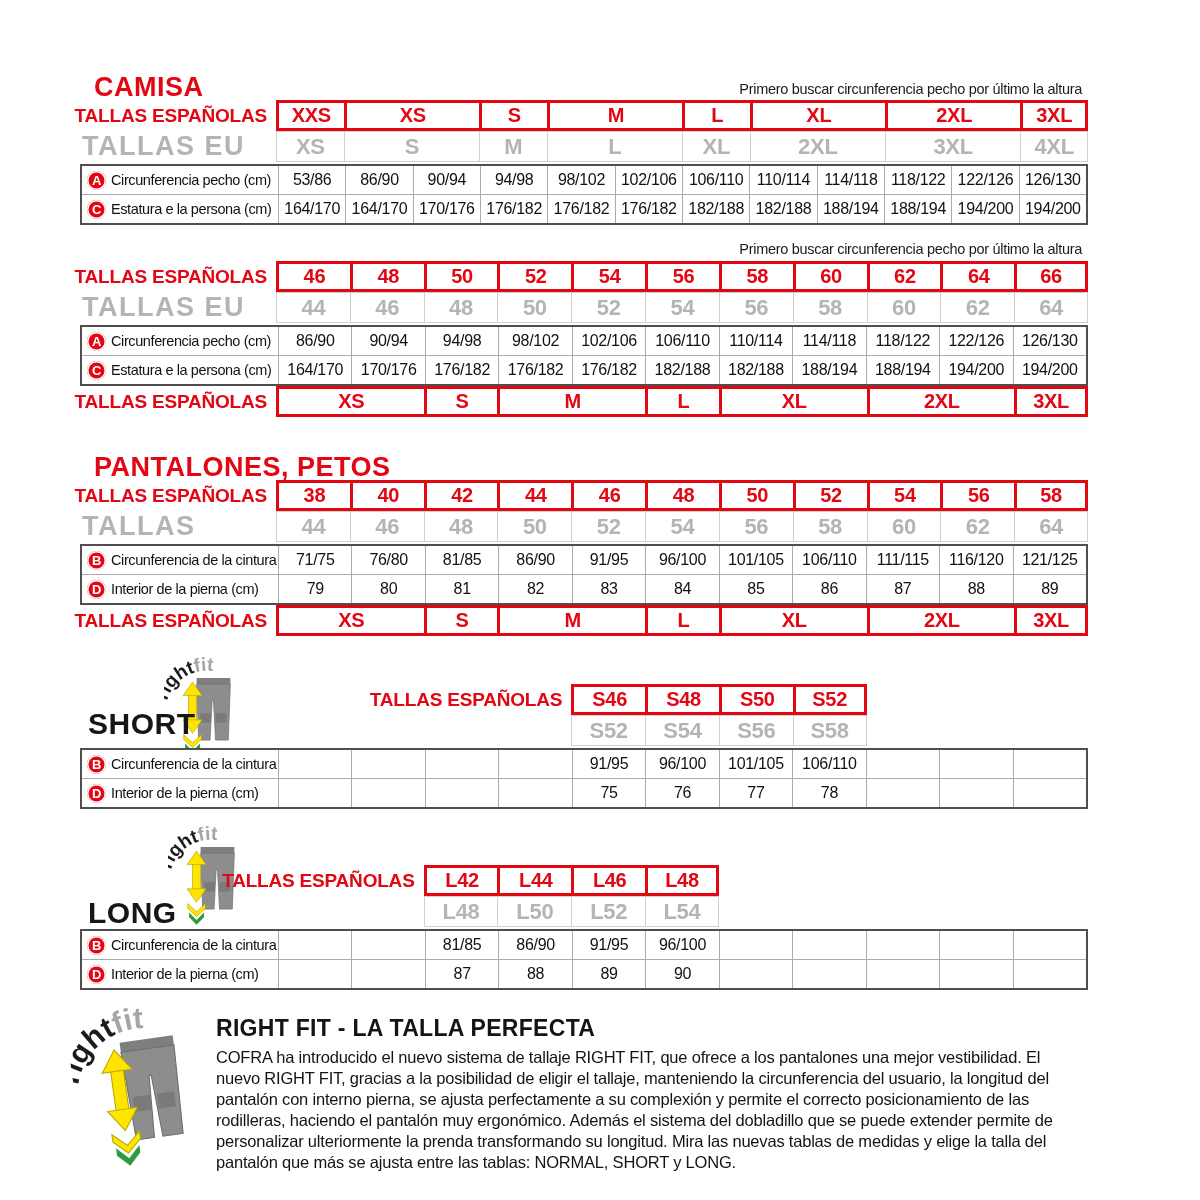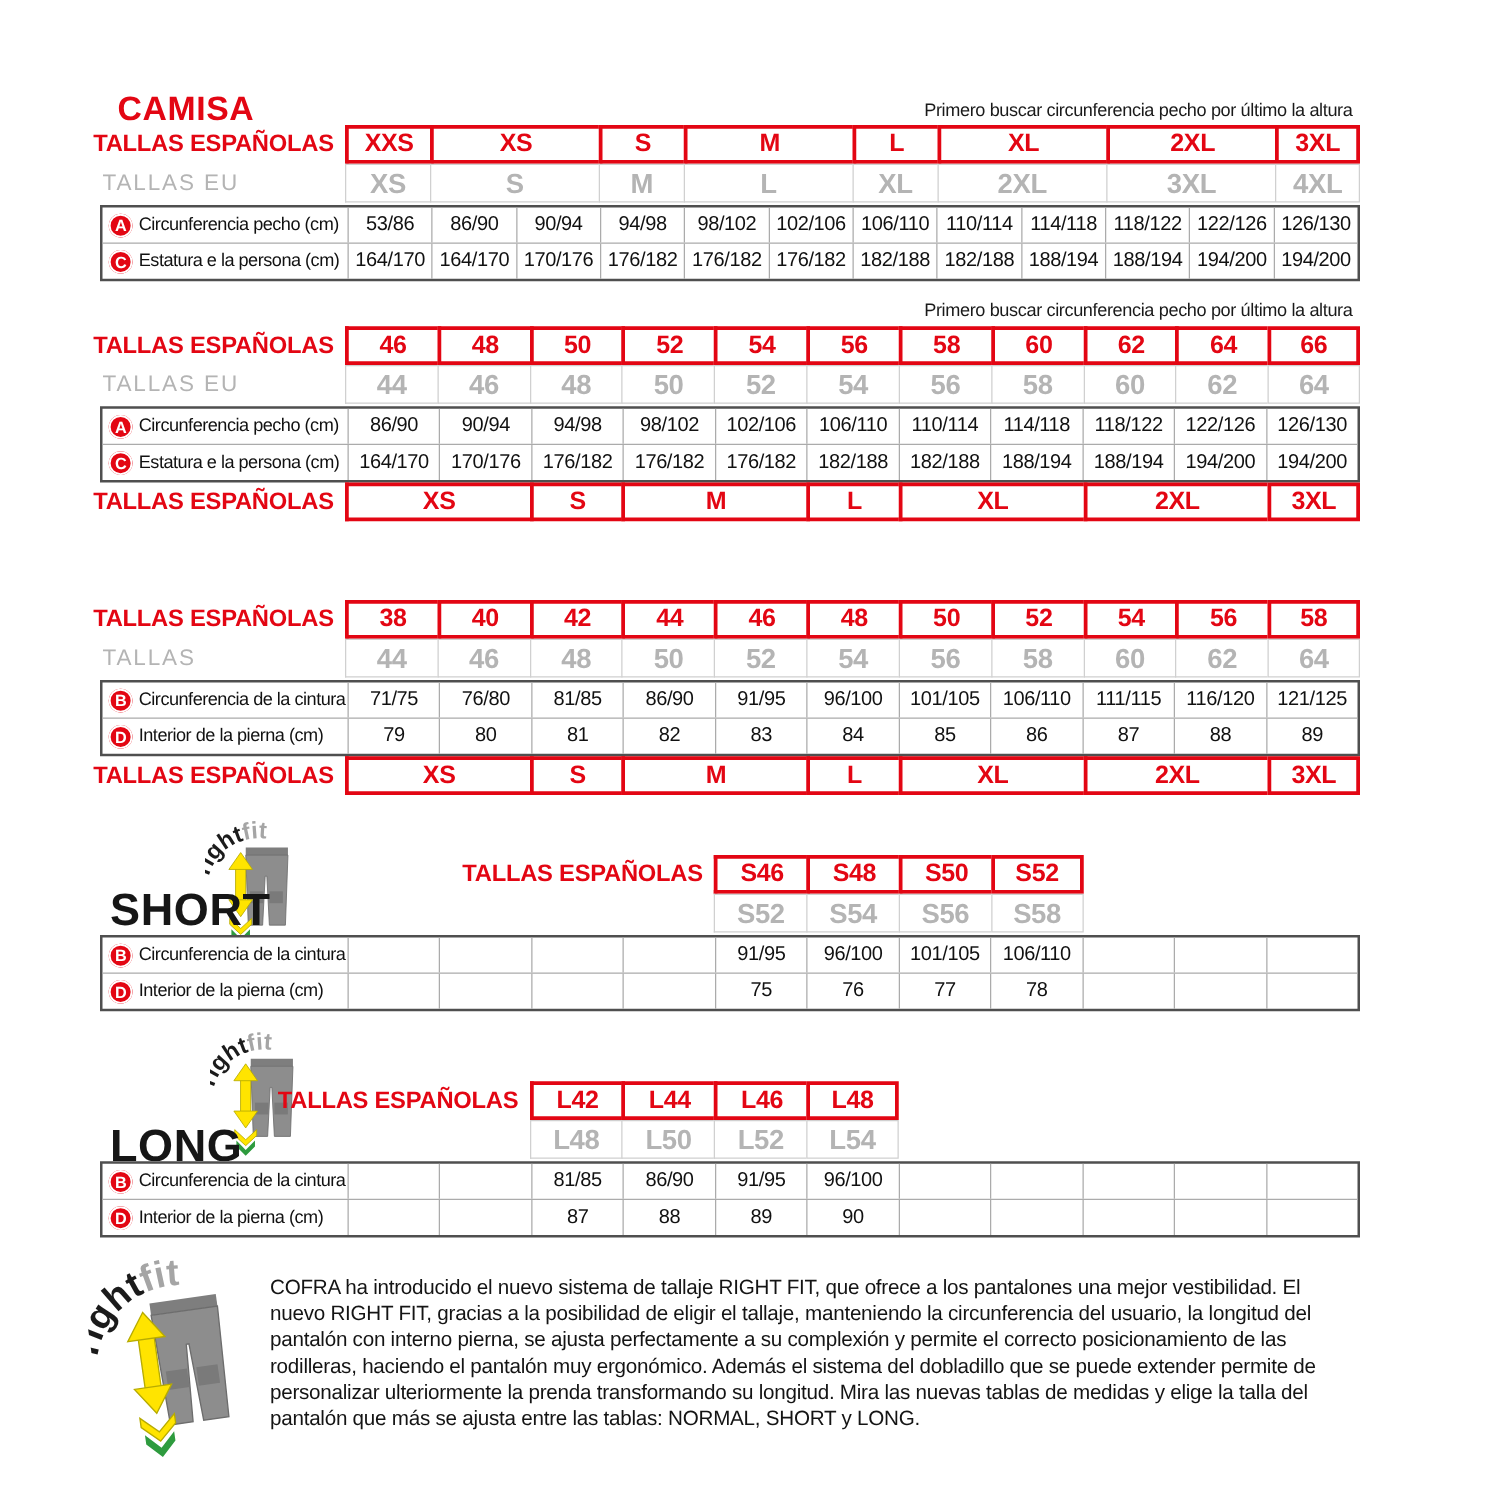--- a/index.html
+++ b/index.html
@@ -12,33 +12,33 @@
   .thost{position:absolute;left:0;width:1008px;}
   .trow{display:grid;height:31px;}
   .rcell{border:3px solid var(--red);border-right:none;display:flex;align-items:center;justify-content:center;
          color:var(--red);font-weight:bold;font-size:20px;letter-spacing:-.3px;}
   .rcell.last{border-right:3px solid var(--red);}
   .gcell{border:1px solid #d0d0d0;border-right:none;display:flex;align-items:center;justify-content:center;
          color:var(--gray);font-weight:bold;font-size:22px;letter-spacing:-.3px;}
   .gcell.last{border-right:1px solid #d0d0d0;}
   .rlabel{color:var(--red);font-weight:bold;font-size:19px;display:flex;align-items:center;
           justify-content:flex-end;padding-right:9px;letter-spacing:-.2px;white-space:nowrap;}
-  .glabel{color:var(--gray);font-weight:normal;font-size:18px;display:flex;align-items:center;
+  .glabel{color:var(--gray);font-weight:bold;font-size:27px;display:flex;align-items:center;
           letter-spacing:1.5px;padding-left:2px;white-space:nowrap;}
   .data-box{border:2px solid #4f4f4f;margin-top:2px;background:#fff;}
   .drow{display:grid;height:28px;}
   .drow + .drow{border-top:1px solid #ababab;}
   .dlabel{display:flex;align-items:center;gap:5px;padding-left:5px;font-size:14.5px;
           letter-spacing:-.4px;color:#111;white-space:nowrap;overflow:hidden;}
   .dcell{border-left:1px solid #ababab;display:flex;align-items:center;justify-content:center;
          font-size:16px;letter-spacing:-.3px;color:#111;}
   .circle-icon{width:19px;height:19px;min-width:19px;border-radius:50%;background:var(--red);color:#fff;
                font-weight:bold;font-size:13px;display:flex;align-items:center;justify-content:center;
                box-shadow:inset 0 0 0 1.5px #fff;}
-  .big-label{position:absolute;font-size:36px;font-weight:bold;color:#161616;letter-spacing:.5px;}
+  .big-label{position:absolute;font-size:30px;font-weight:bold;color:#161616;letter-spacing:.5px;}
   .rf-logo{position:absolute;}
   .rf-title{font-size:23px;font-weight:bold;color:#141414;letter-spacing:.3px;}
   .rf-paragraph{margin-top:5px;font-size:16.5px;line-height:21px;color:#141414;letter-spacing:-.2px;
                 text-align:left;width:872px;}
   .rf-content{margin-left:136px;padding-top:13px;}
   svg text{font-family:"Liberation Sans", sans-serif;}
 </style>
 </head>
 <body>
 
@@ -185,20 +185,21 @@
           <div class="rcell" style="grid-column: span 2;">M</div>
           <div class="rcell">L</div>
           <div class="rcell" style="grid-column: span 2;">XL</div>
           <div class="rcell" style="grid-column: span 2;">2XL</div>
           <div class="rcell last">3XL</div>
         </div>
       </div>
   </div>
 
   <div class="section" style="top:452px;height:190px;">
+    <div class="sec-title">PANTALONES, PETOS</div>
     <div class="thost" style="top:28px;">
         <div class="trow red" style="grid-template-columns: 196px repeat(11, 1fr);">
           <div class="rlabel" style="grid-column: 1 / span 1;">TALLAS ESPAÑOLAS</div>
           <div class="rcell">38</div>
           <div class="rcell">40</div>
           <div class="rcell">42</div>
           <div class="rcell">44</div>
           <div class="rcell">46</div>
           <div class="rcell">48</div>
           <div class="rcell">50</div>
@@ -440,17 +441,18 @@
         <g>
           <rect x="36" y="64" width="12" height="40" fill="#ffe400" stroke="#b7ab00"></rect>
           <polygon points="42,46 28,66 56,66" fill="#ffe400" stroke="#b7ab00"></polygon>
           <polygon points="42,122 28,102 56,102" fill="#ffe400" stroke="#b7ab00"></polygon>
           <polygon points="29,124 42,136 55,124 55,131 42,143 29,131" fill="#ffe400" stroke="#b7ab00"></polygon>
           <polygon points="31,137 42,148 53,137 53,144 42,155 31,144" fill="#2e9b3e"></polygon>
         </g>
       </svg>
     </span>
     <div class="rf-content">
+      <div class="rf-title">RIGHT FIT - LA TALLA PERFECTA</div>
       <div class="rf-paragraph">COFRA ha introducido el nuevo sistema de tallaje RIGHT FIT, que ofrece a los pantalones una mejor vestibilidad. El nuevo RIGHT FIT, gracias a la posibilidad de eligir el tallaje, manteniendo la circunferencia del usuario, la longitud del pantalón con interno pierna, se ajusta perfectamente a su complexión y permite el correcto posicionamiento de las rodilleras, haciendo el pantalón muy ergonómico. Además el sistema del dobladillo que se puede extender permite de personalizar ulteriormente la prenda transformando su longitud. Mira las nuevas tablas de medidas y elige la talla del pantalón que más se ajusta entre las tablas: NORMAL, SHORT y LONG.</div>
     </div>
   </div>
 
 </div>
 
 </body></html>

